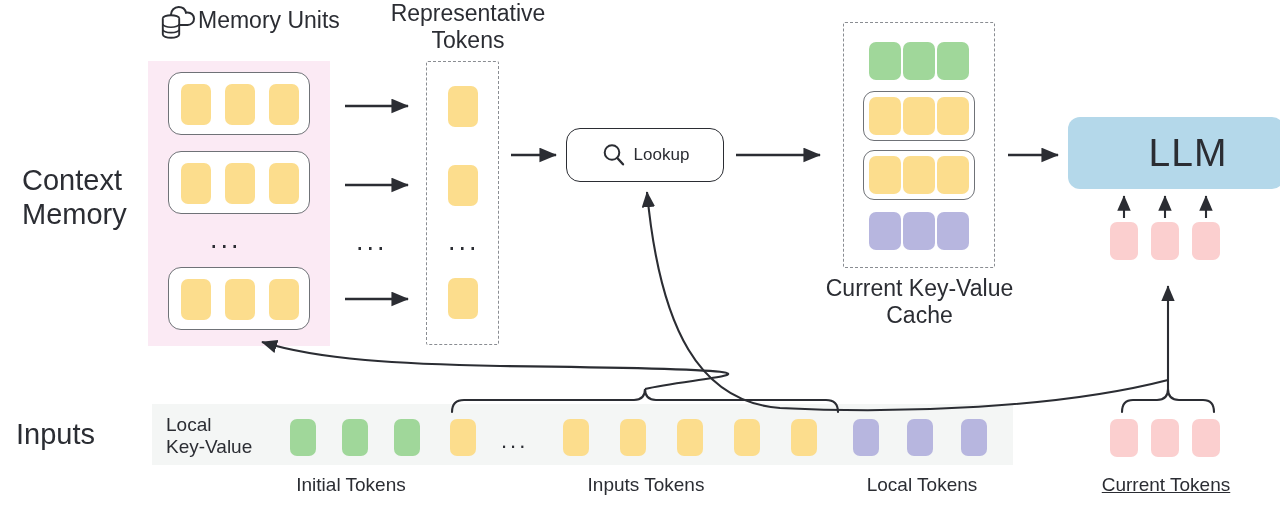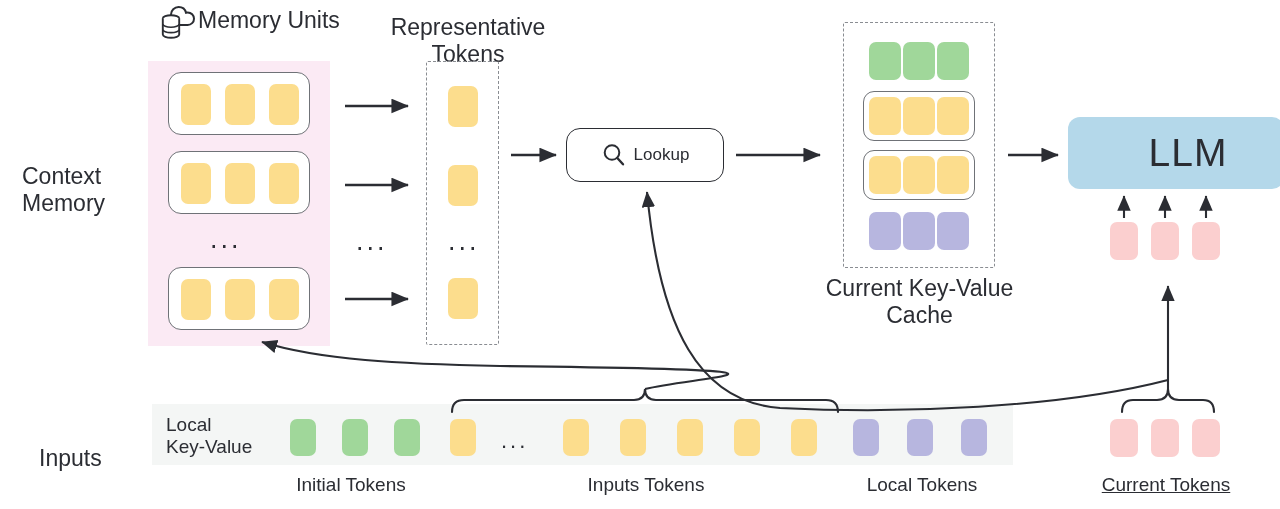--- a/index.html
+++ b/index.html
@@ -17,21 +17,21 @@
     background:#fff;
   }
   .abs{position:absolute;}
   
   .lbl{
     position:absolute;
     color:#2b2d33;
     line-height:1.18;
     white-space:pre-line;
   }
-  .lbl-big{font-size:23px;}
+  .lbl-big{font-size:29px;}
   .lbl-mid{font-size:23px;}
   .lbl-sm{font-size:19px;}
   .center{text-align:center;}
   
   #mem-panel{
     left:148px;top:61px;width:182px;height:285px;
     background:#fbeaf4;
   }
   .mem-unit{
     position:absolute;
@@ -98,21 +98,21 @@
   svg.ov{position:absolute;left:0;top:0;width:1280px;height:509px;overflow:visible;pointer-events:none;}
 </style>
 </head>
 <body>
 
 <div id="stage">
 
   <div class="lbl lbl-big" style="left:22px;top:163px;width:120px;">Context
 Memory</div>
 
-  <div class="lbl lbl-big" style="left:39px;top:417px;width:120px;margin-top:28px;">Inputs</div>
+  <div class="lbl lbl-big" style="left:16px;top:417px;width:120px;">Inputs</div>
 
   <span class="abs" style="left:158px;top:4px;">
     <svg width="42" height="40" viewBox="0 0 42 40" fill="none">
       <path d="M13 10.5 C13 6.4 16.4 3 20.6 3 C24.2 3 27.2 5.4 28 8.7
                C28.5 8.5 29.1 8.4 29.7 8.4 C33.2 8.4 36 11.2 36 14.7
                C36 18.2 33.2 21 29.7 21 L19 21" stroke="#2b2d33" stroke-width="2" stroke-linecap="round" fill="none"></path>
       <ellipse cx="13" cy="14.5" rx="8.2" ry="3.2" stroke="#2b2d33" stroke-width="1.9" fill="#fff"></ellipse>
       <path d="M4.8 14.5 V30.5 C4.8 32.3 8.5 33.8 13 33.8 C17.5 33.8 21.2 32.3 21.2 30.5 V14.5" stroke="#2b2d33" stroke-width="1.9" fill="#fff"></path>
       <path d="M4.8 20 C4.8 21.8 8.5 23.2 13 23.2 C17.5 23.2 21.2 21.8 21.2 20" stroke="#2b2d33" stroke-width="1.6" fill="none"></path>
       <path d="M4.8 25.4 C4.8 27.2 8.5 28.6 13 28.6 C17.5 28.6 21.2 27.2 21.2 25.4" stroke="#2b2d33" stroke-width="1.6" fill="none"></path>
@@ -136,21 +136,21 @@
 
     <div class="dots" style="left:62px;top:165px;">...</div>
 
     <div class="mem-unit" style="top:206px;">
       <span class="tok tok-y" style="left:12px;width:30px;height:41px;"></span>
       <span class="tok tok-y" style="left:56px;width:30px;height:41px;"></span>
       <span class="tok tok-y" style="left:100px;width:30px;height:41px;"></span>
     </div>
   </div>
 
-  <div class="lbl lbl-mid center" style="left:378px;top:14px;width:180px;text-align:center;">Representative
+  <div class="lbl lbl-mid center" style="left:378px;top:0;width:180px;text-align:center;">Representative
 Tokens</div>
 
   <div class="dashed" style="left:426px;top:61px;width:73px;height:284px;"></div>
 
   <span class="tok tok-y abs" style="left:448px;top:86px;width:30px;height:41px;"></span>
   <span class="tok tok-y abs" style="left:448px;top:165px;width:30px;height:41px;"></span>
   <div class="dots" style="left:448px;top:228px;">...</div>
   <span class="tok tok-y abs" style="left:448px;top:278px;width:30px;height:41px;"></span>
 
   <div class="dots" style="left:356px;top:228px;">...</div>

